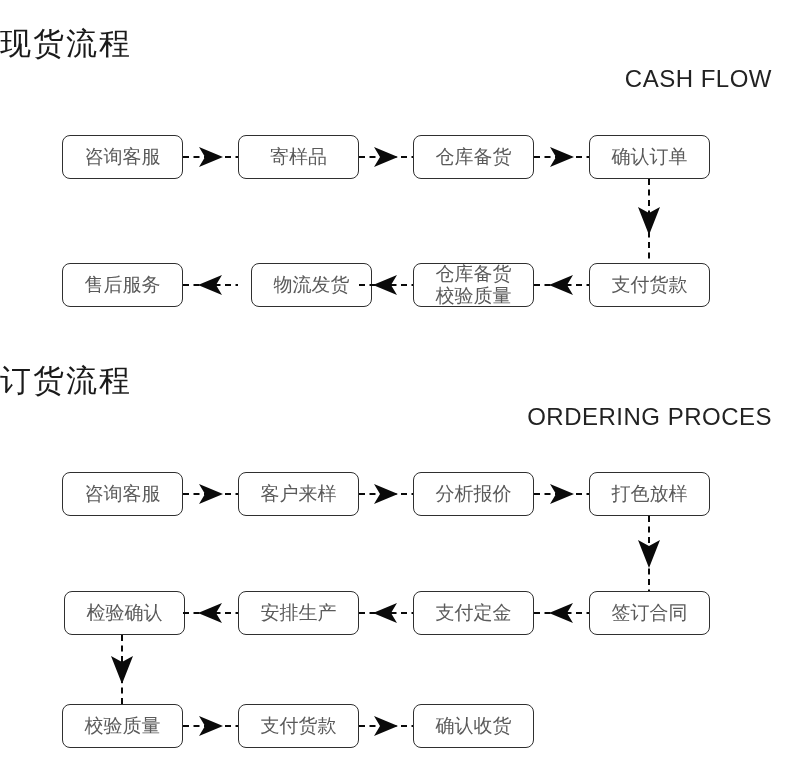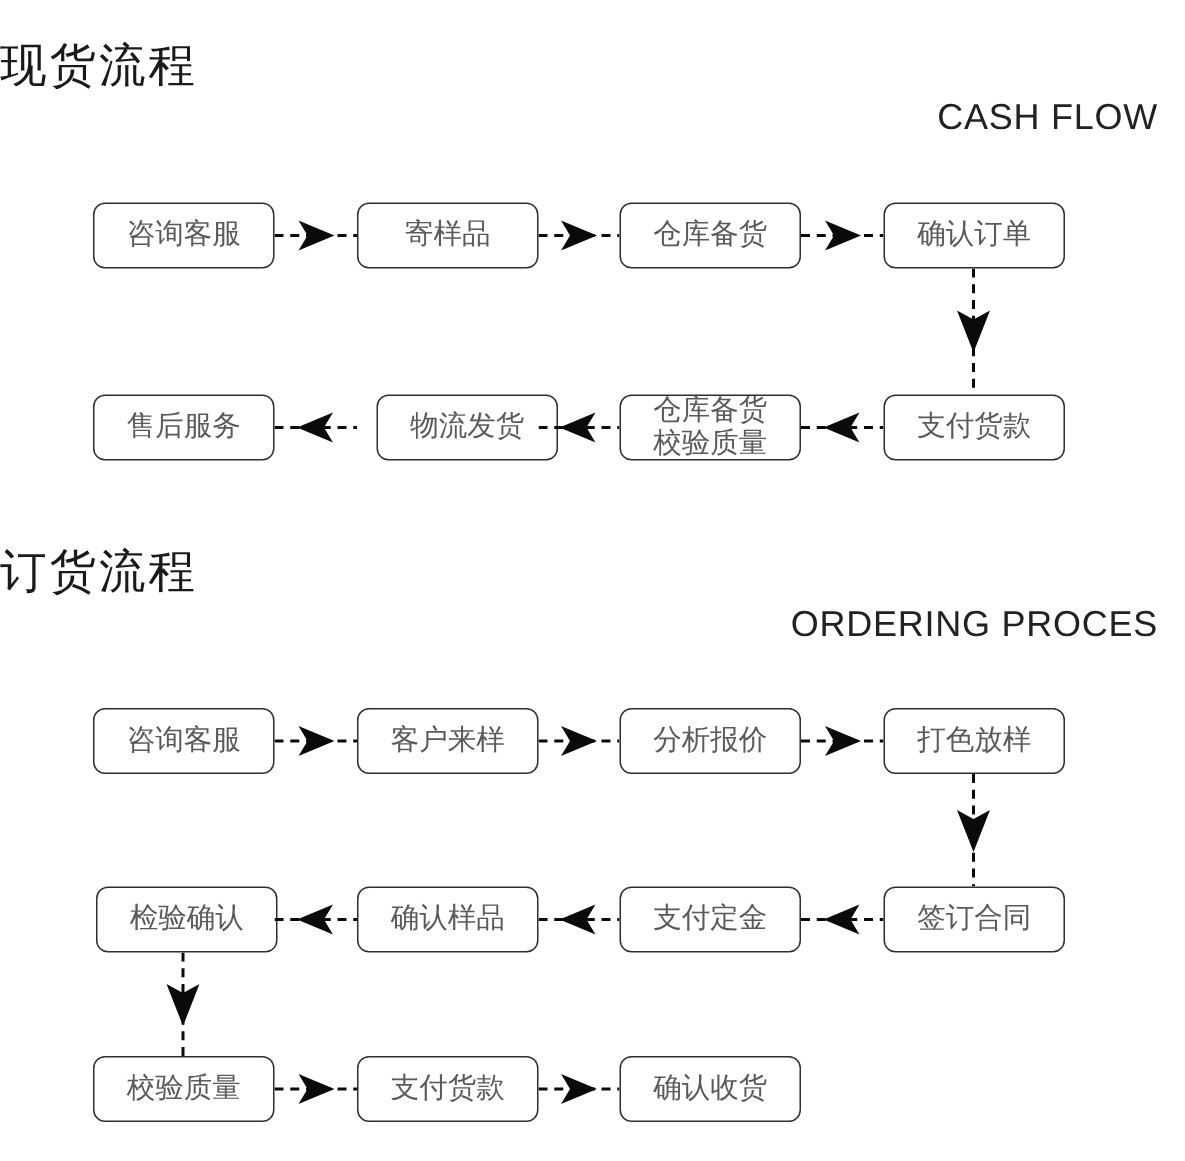--- a/index.html
+++ b/index.html
@@ -148,21 +148,21 @@
     </div>
 
     <div class="conn" style="left:638px;top:516px">
       <svg width="22" height="75" viewBox="0 0 22 75">
           <line x1="11" y1="0" x2="11" y2="75" stroke="#0a0a0a" stroke-width="2" stroke-dasharray="6 4.5"></line>
           <polygon points="0,24 11,30 22,24 11,52" fill="#0a0a0a"></polygon>
         </svg>
     </div>
 
     <div class="box" style="left:64px;top:591px">检验确认</div>
-    <div class="box" style="left:238px;top:591px">确认样品</div>
+    <div class="box" style="left:238px;top:591px">安排生产</div>
     <div class="box" style="left:413px;top:591px">支付定金</div>
     <div class="box" style="left:589px;top:591px">签订合同</div>
 
     <div class="conn" style="left:183px;top:601px">
       <svg width="55" height="24" viewBox="0 0 55 24">
           <line x1="0" y1="12" x2="55" y2="12" stroke="#0a0a0a" stroke-width="2" stroke-dasharray="6 4.5"></line>
           <polygon points="39,2 15,12 39,22 33,12" fill="#0a0a0a"></polygon>
         </svg>
     </div>
     <div class="conn" style="left:359px;top:601px">

